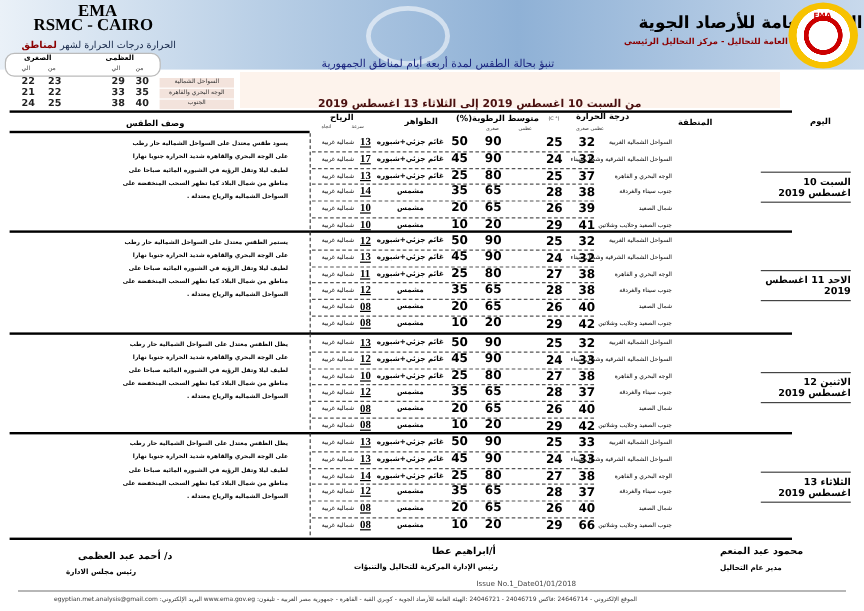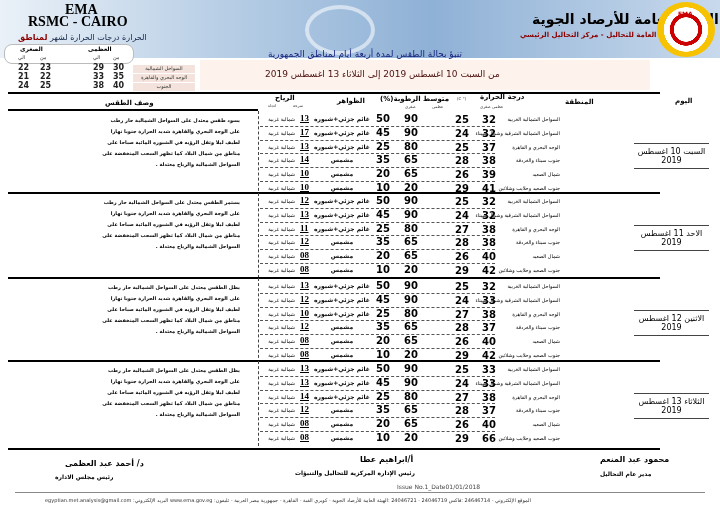--- a/index.html
+++ b/index.html
@@ -12,32 +12,32 @@
 .avg-month{color:#8b0000;font-weight:bold}
 .org-title{position:absolute;left:532px;top:11px;font-size:14px;font-weight:bold;color:#000;direction:rtl}
 .org-sub{position:absolute;left:520px;top:31px;font-size:7px;color:#8b0000;direction:rtl;font-weight:bold}
 .logo{position:absolute;left:657px;top:2px;width:58px;height:55px;border-radius:50%;background:radial-gradient(circle,#fff 0 30%,#c00 31% 40%,#fff 41% 55%,#f7c200 56%);}
 .logo-text{position:absolute;left:678px;top:10px;font-size:6px;color:#c00;font-weight:bold}
 .avg-box{position:absolute;left:4px;top:44px;width:130px;height:20px;border:1px solid #bbb;border-radius:8px;background:#fff}
 .avg-row{position:absolute;font-size:8px;font-weight:bold;color:#222}
 .avg-lbl{position:absolute;left:133px;width:62px;height:8px;background:#f3e3dc;font-size:5px;text-align:center;color:#333;direction:rtl}
 .pink-band{position:absolute;left:200px;top:60px;width:450px;height:30px;background:#fdf3ec}
 .fc-title{position:absolute;left:268px;top:49px;font-size:9px;font-weight:normal;color:#1a237e;direction:rtl}
-.fc-dates{position:absolute;left:265px;top:69px;font-size:9px;font-weight:normal;color:#4a1010;direction:rtl}
+.fc-dates{position:absolute;left:265px;top:82px;font-size:9px;font-weight:bold;color:#4a1010;direction:rtl}
 .hline{position:absolute;height:2px;background:#000}
 .thin{position:absolute;height:1px;border-top:1px dashed #555}
 .vdash{position:absolute;width:0;border-left:1px dashed #444}
 .hdr{position:absolute;font-size:7px;font-weight:bold;direction:rtl;white-space:nowrap}
 .sub{position:absolute;font-size:4px;direction:rtl;white-space:nowrap;color:#333}
 .num{position:absolute;font-size:10px;font-weight:bold;font-family:"DejaVu Sans",sans-serif}
 .reg{position:absolute;font-size:5px;direction:rtl;white-space:nowrap;text-align:right;width:165px}
 .phen{position:absolute;font-size:6px;direction:rtl;white-space:nowrap;text-align:center;width:60px;font-weight:bold}
 .wdir{position:absolute;font-size:5px;direction:rtl;white-space:nowrap;text-align:right;width:40px}
 .wsp{position:absolute;font-size:9px;font-weight:bold;text-decoration:underline;font-family:"Liberation Serif",serif}
-.day{position:absolute;left:634px;width:75px;font-size:8px;font-weight:normal;direction:rtl;text-align:center;border-top:1px solid #444;border-bottom:1px solid #444;padding:3px 0}
+.day{position:absolute;left:634px;width:75px;font-size:8px;font-weight:bold;direction:rtl;border-top:1px solid #444;border-bottom:1px solid #444;padding:3px 0}
 .desc{position:absolute;left:100px;width:140px;font-size:5px;line-height:11px;direction:rtl;text-align:right;font-weight:bold}
 .sig{position:absolute;font-size:8px;font-weight:bold;direction:rtl;white-space:nowrap}
 .sigsub{position:absolute;font-size:6px;font-weight:bold;direction:rtl;white-space:nowrap}
 .issue{position:absolute;left:397px;top:483px;font-size:6px;color:#444;white-space:nowrap}
 .footer{position:absolute;left:45px;top:497px;font-size:5px;color:#333;white-space:nowrap}
 </style>
 </head>
 <body>
 
 <div class="banner">

